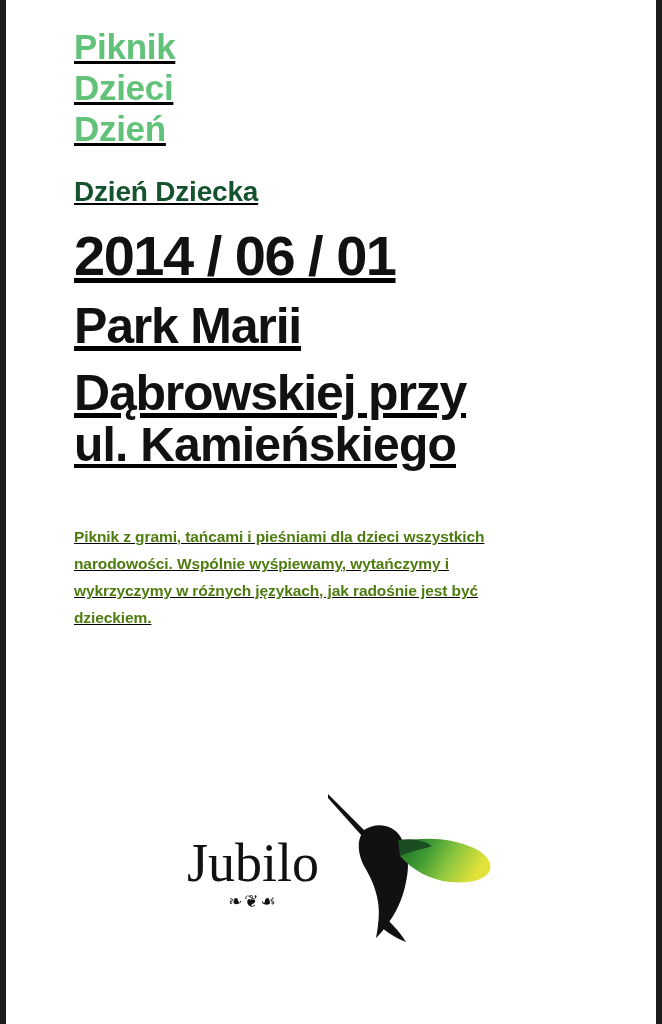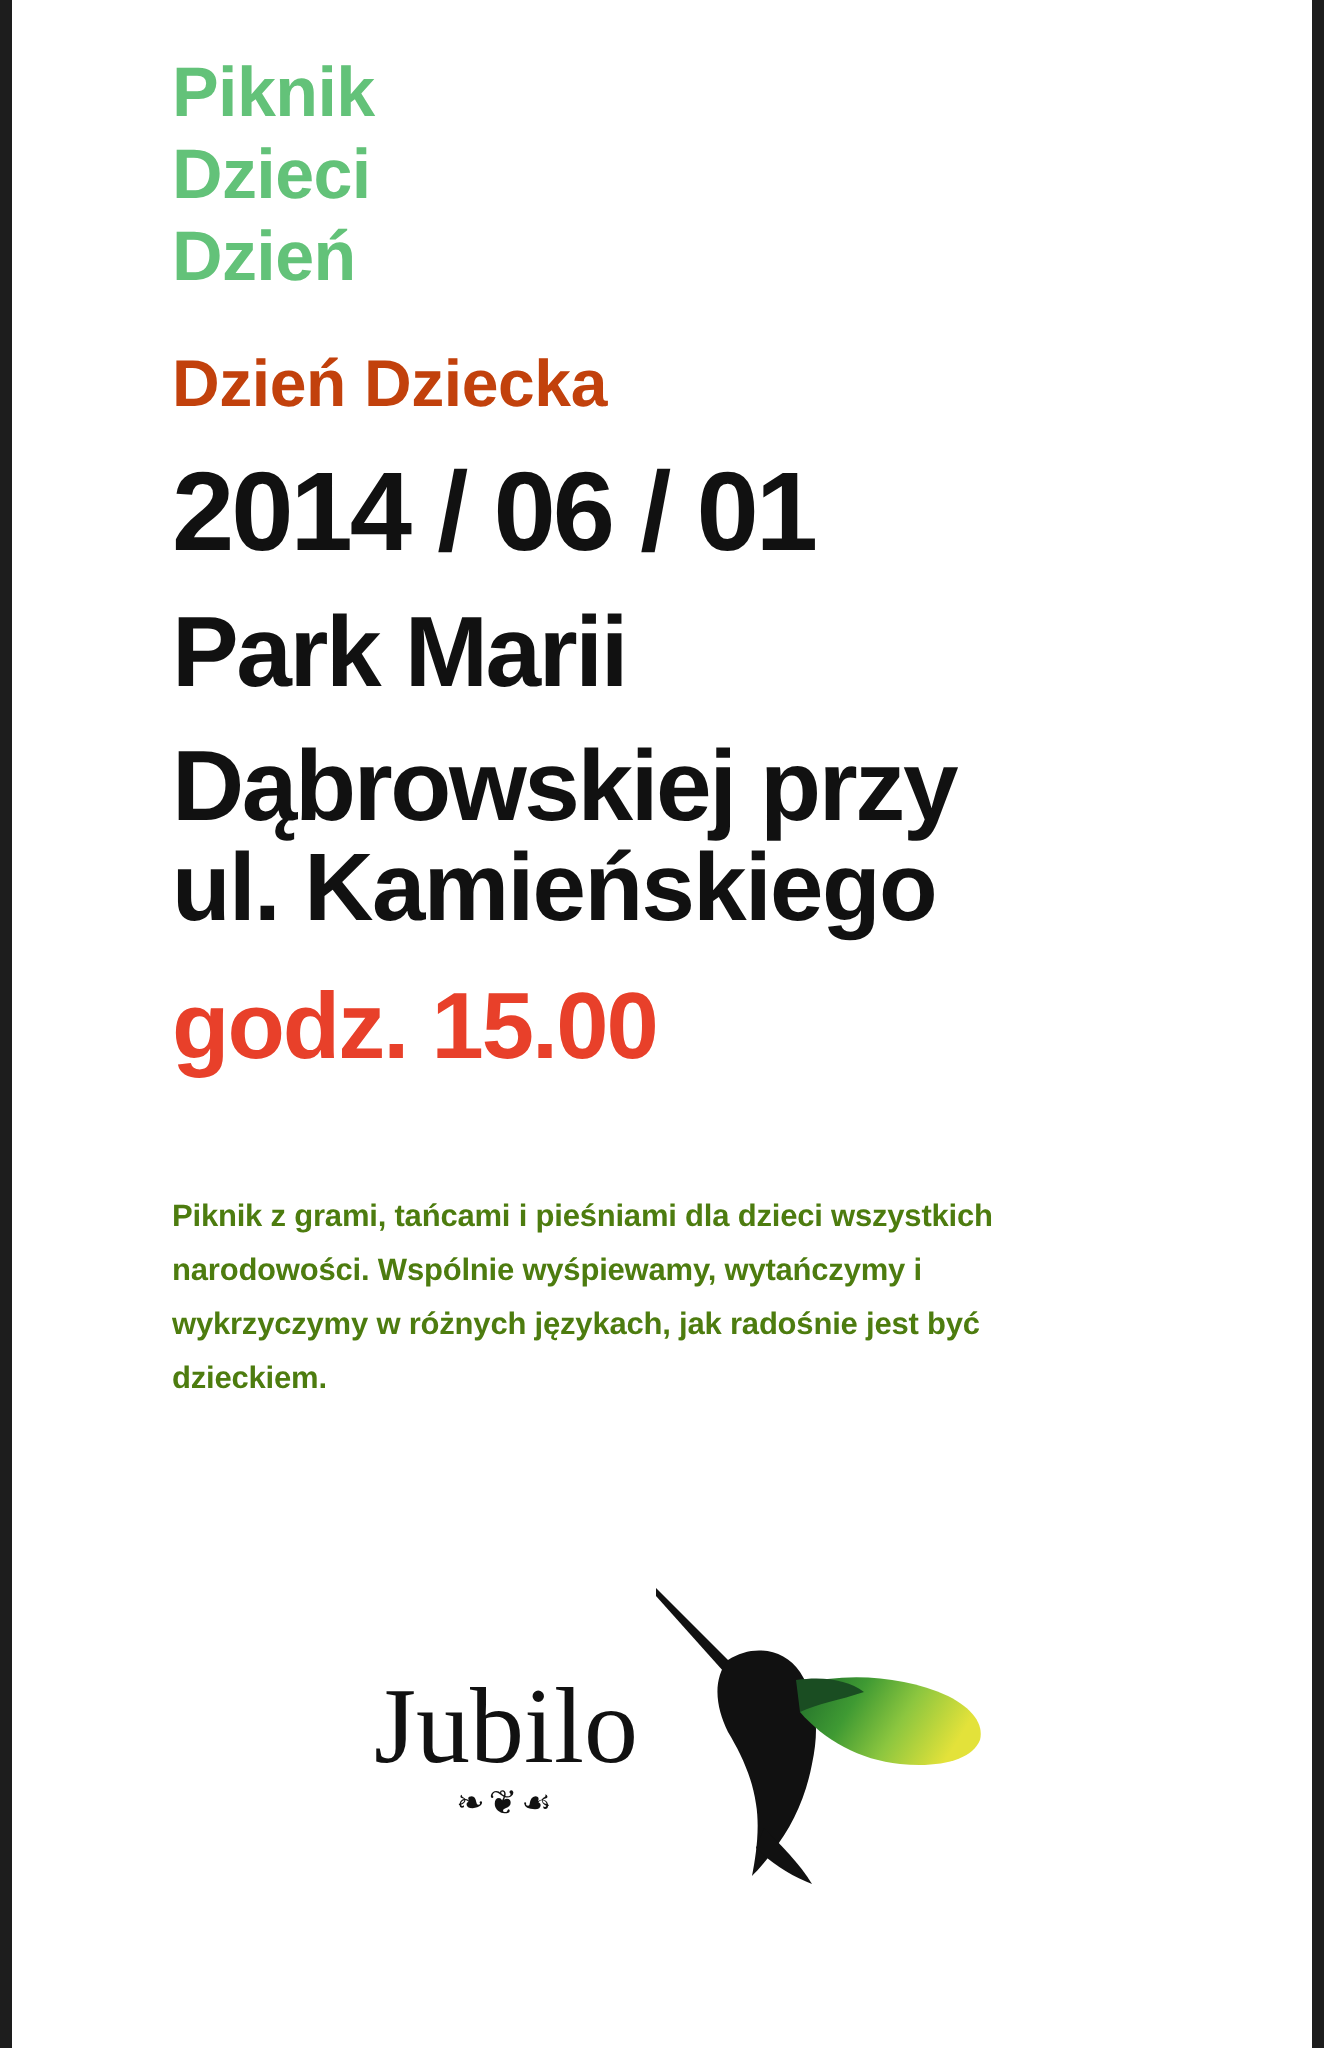--- a/index.html
+++ b/index.html
@@ -27,41 +27,42 @@
     top: 0;
     width: 6px;
     height: 1024px;
     background: #1d1d1d;
   }
   .edge-left { left: 0; }
   .edge-right { right: 0; }
 
   .content {
     position: absolute;
-    left: 86px;
+    left: 74px;
     top: 0;
     right: 40px;
+    text-decoration: underline;
   }
 
   .title-block {
     margin-top: 26px;
   }
   .title-line {
     color: #63c279;
     font-weight: bold;
     font-size: 35px;
     line-height: 41px;
     letter-spacing: -0.3px;
   }
 
   .subtitle {
     margin-top: 26px;
-    color: #c2410c;
-    font-weight: bold;
-    font-size: 33px;
+    color: #14532d;
+    font-weight: bold;
+    font-size: 28px;
     line-height: 34px;
     letter-spacing: -0.2px;
   }
 
   .date {
     margin-top: 16px;
     color: #111111;
     font-weight: bold;
     font-size: 56px;
     line-height: 62px;
@@ -157,21 +158,20 @@
     </div>
 
     <div class="subtitle">Dzień Dziecka</div>
 
     <div class="date">2014 / 06 / 01</div>
 
     <div class="place">Park Marii</div>
     <div class="place">Dąbrowskiej przy</div>
     <div class="place-street">ul. Kamieńskiego</div>
 
-    <div class="time">godz. 15.00</div>
 
     <div class="description">Piknik z grami, tańcami i pieśniami dla dzieci wszystkich narodowości. Wspólnie wyśpiewamy, wytańczymy i wykrzyczymy w różnych językach, jak radośnie jest być dzieckiem.</div>
 
   </div>
 
   <div class="footer">
 
     <div class="logo">
       <div class="logo-word">Jubilo</div>
       <div class="logo-orn">❧❦☙</div>

